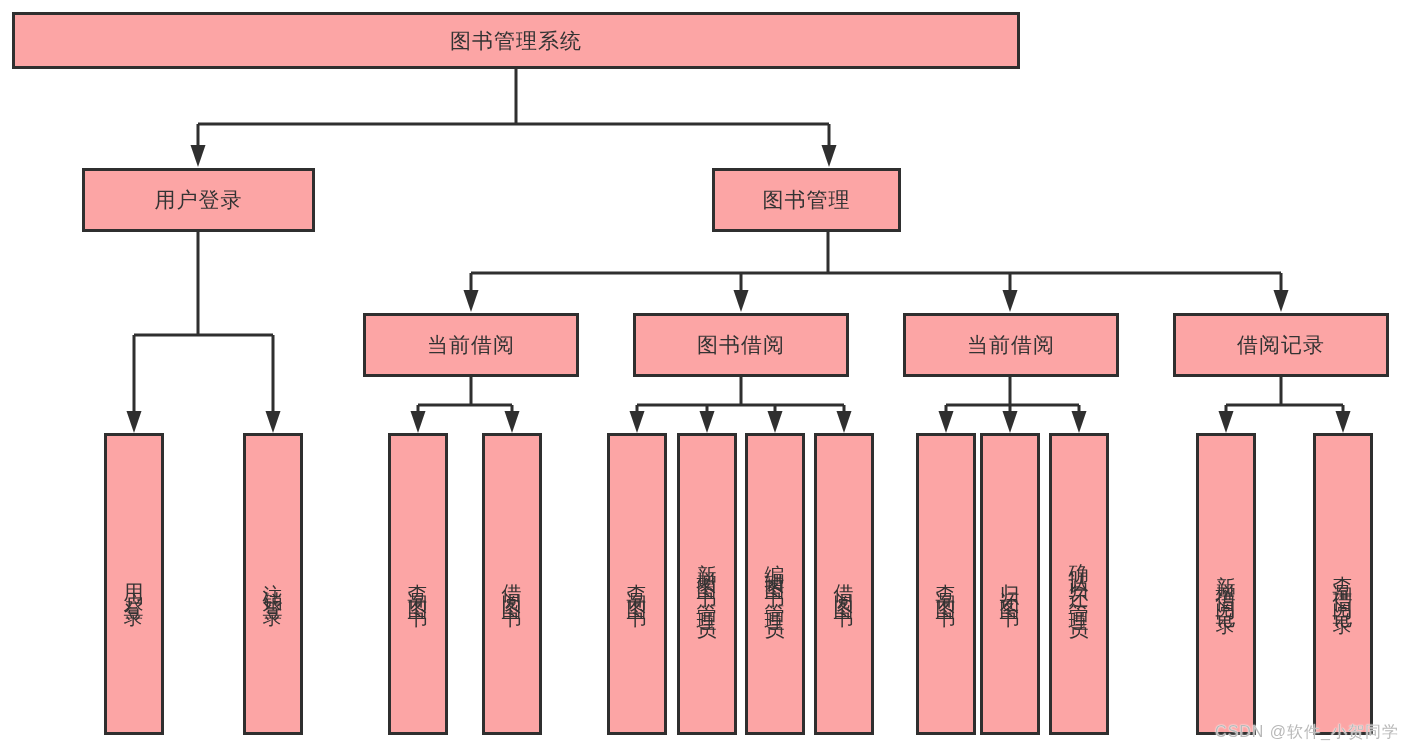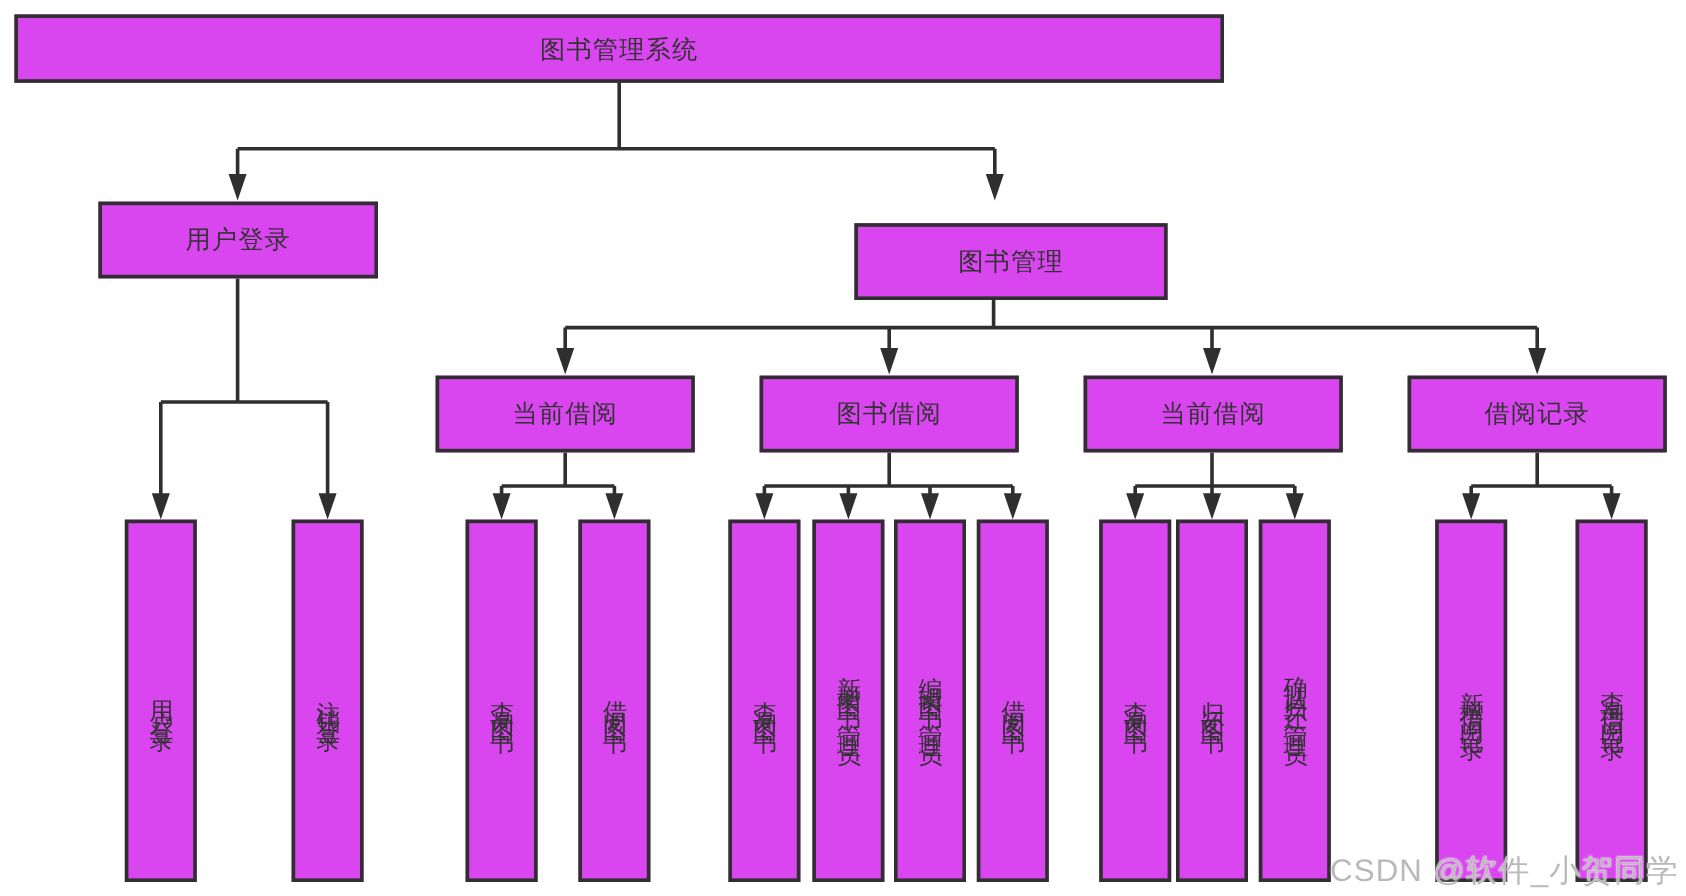--- a/index.html
+++ b/index.html
@@ -14,21 +14,21 @@
   .connectors {
     position: absolute;
     left: 0; top: 0;
     width: 1405px; height: 747px;
     pointer-events: none;
   }
   .node {
     position: absolute;
     box-sizing: border-box;
     border: 3px solid #2f2f2f;
-    background: #d946ef;
+    background: #fca5a5;
     display: flex;
     align-items: center;
     justify-content: center;
     z-index: 2;
   }
   .node .lbl {
     color: #333333;
     font-size: 21px;
     letter-spacing: 1px;
     white-space: nowrap;
@@ -39,21 +39,21 @@
     font-size: 20px;
     line-height: 1;
     letter-spacing: 8px;
     white-space: normal;
   }
   .watermark {
     position: absolute;
     right: 6px;
     bottom: 4px;
     z-index: 6;
-    font-size: 26px;
+    font-size: 16px;
     color: #b9b9b9;
     letter-spacing: 1px;
     text-shadow: 0 0 2px #ffffff, 0 0 1px #ffffff;
     white-space: nowrap;
   }
 </style>
 </head>
 <body>
 
 <div class="canvas">
@@ -98,21 +98,21 @@
     </g>
   </svg>
 
   <div class="node" style="left:12px; top:12px; width:1008px; height:57px;">
     <span class="lbl">图书管理系统</span>
   </div>
 
   <div class="node" style="left:82px; top:168px; width:233px; height:64px;">
     <span class="lbl">用户登录</span>
   </div>
-  <div class="node" style="left:712px; top:186px; width:261px; height:64px;">
+  <div class="node" style="left:712px; top:168px; width:189px; height:64px;">
     <span class="lbl">图书管理</span>
   </div>
 
   <div class="node" style="left:363px; top:313px; width:216px; height:64px;">
     <span class="lbl">当前借阅</span>
   </div>
   <div class="node" style="left:903px; top:313px; width:216px; height:64px;">
     <span class="lbl">当前借阅</span>
   </div>
   <div class="node" style="left:633px; top:313px; width:216px; height:64px;">

